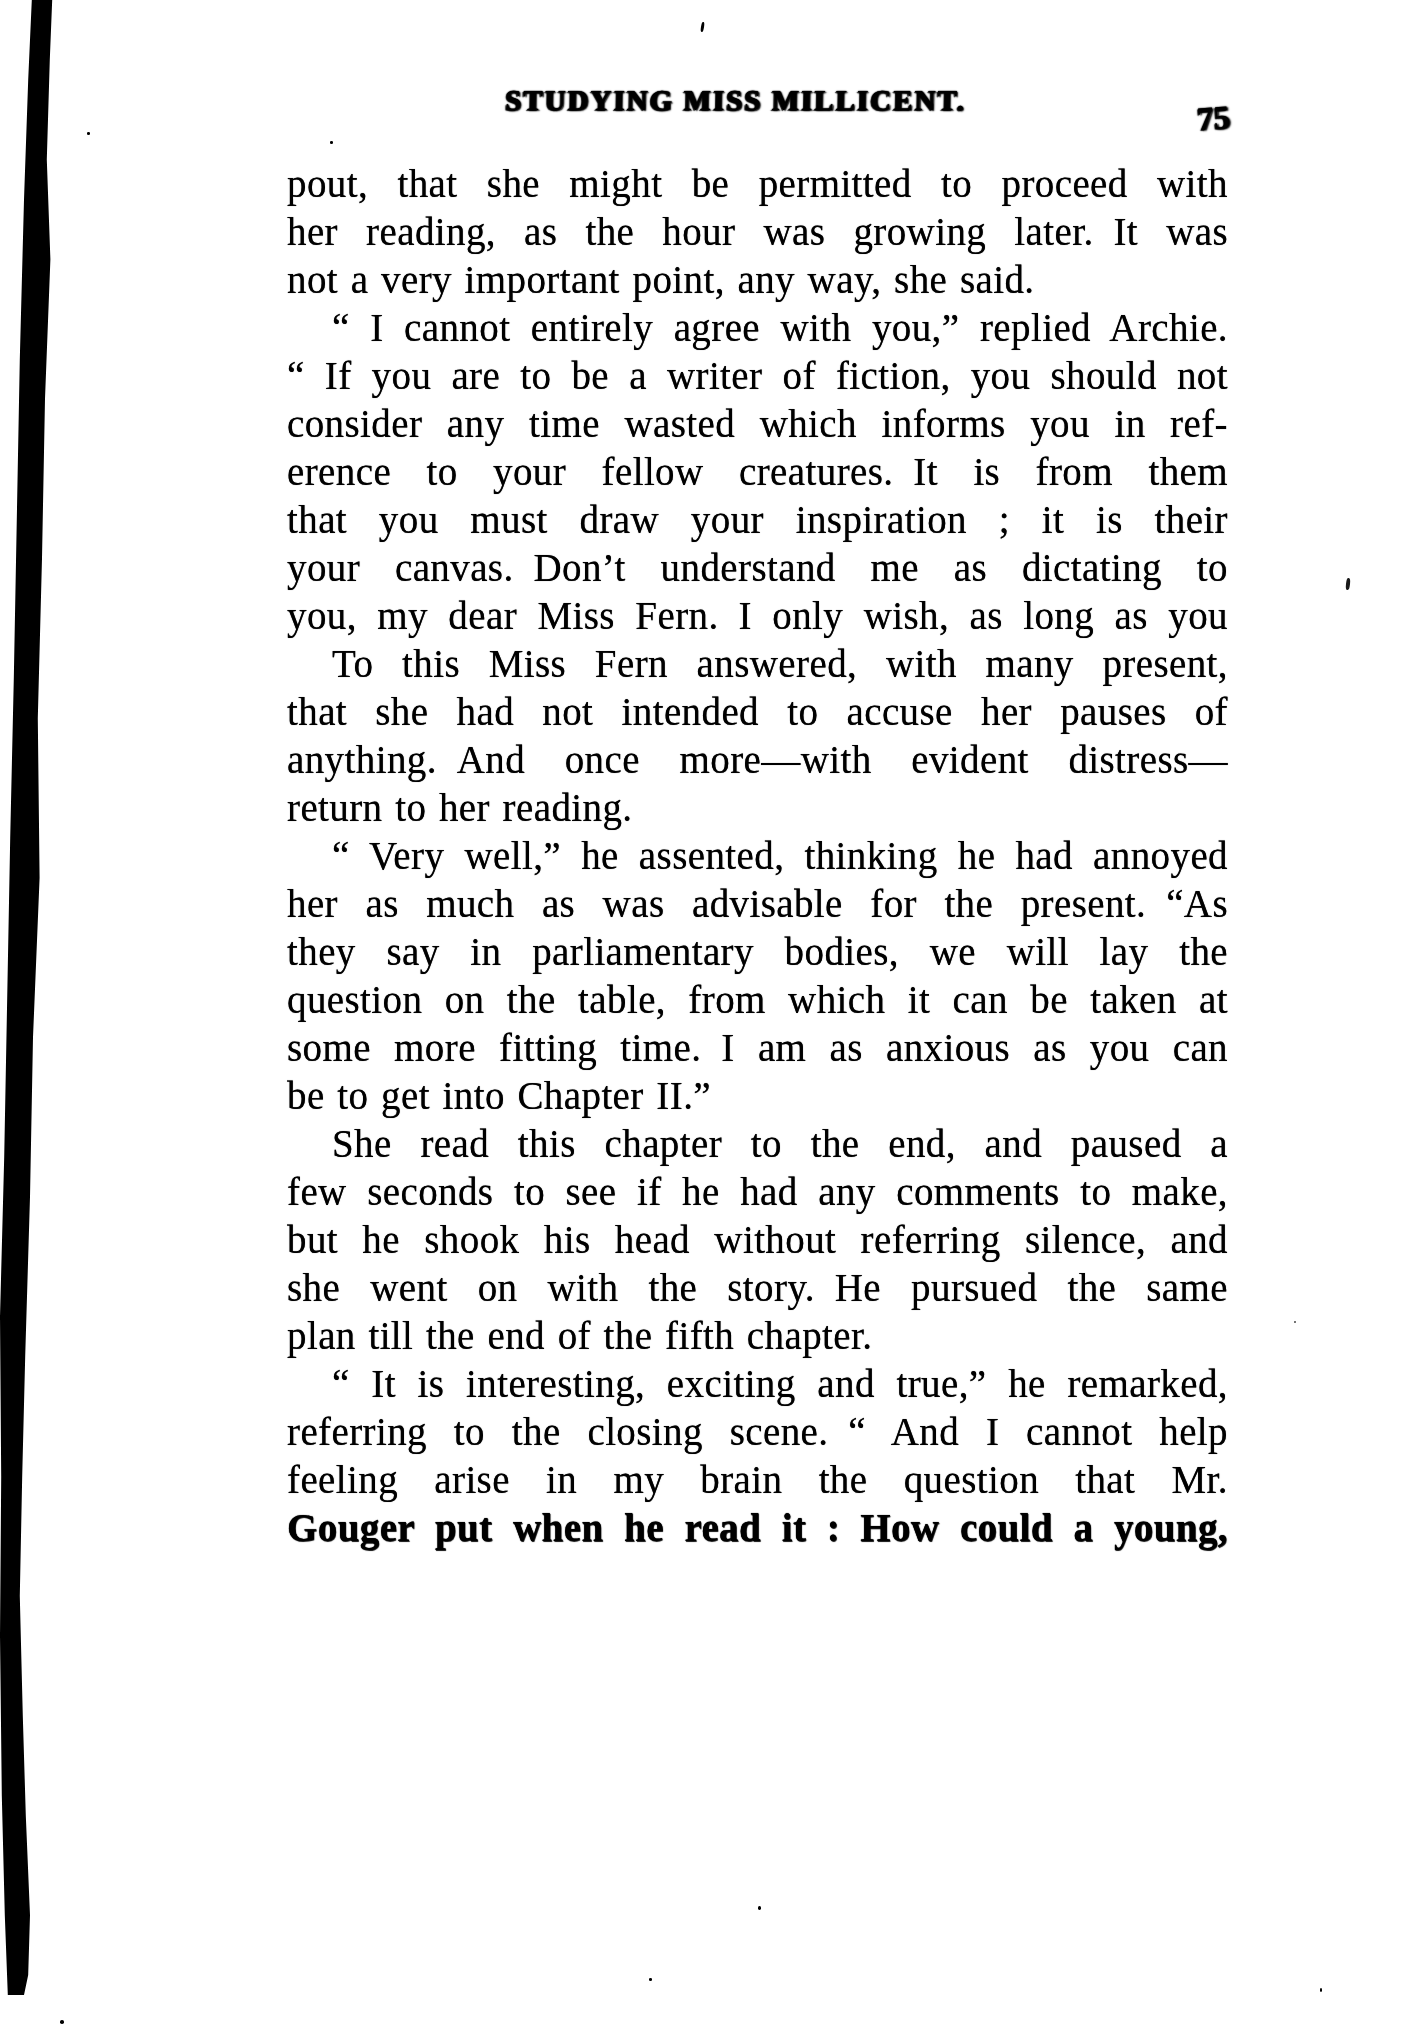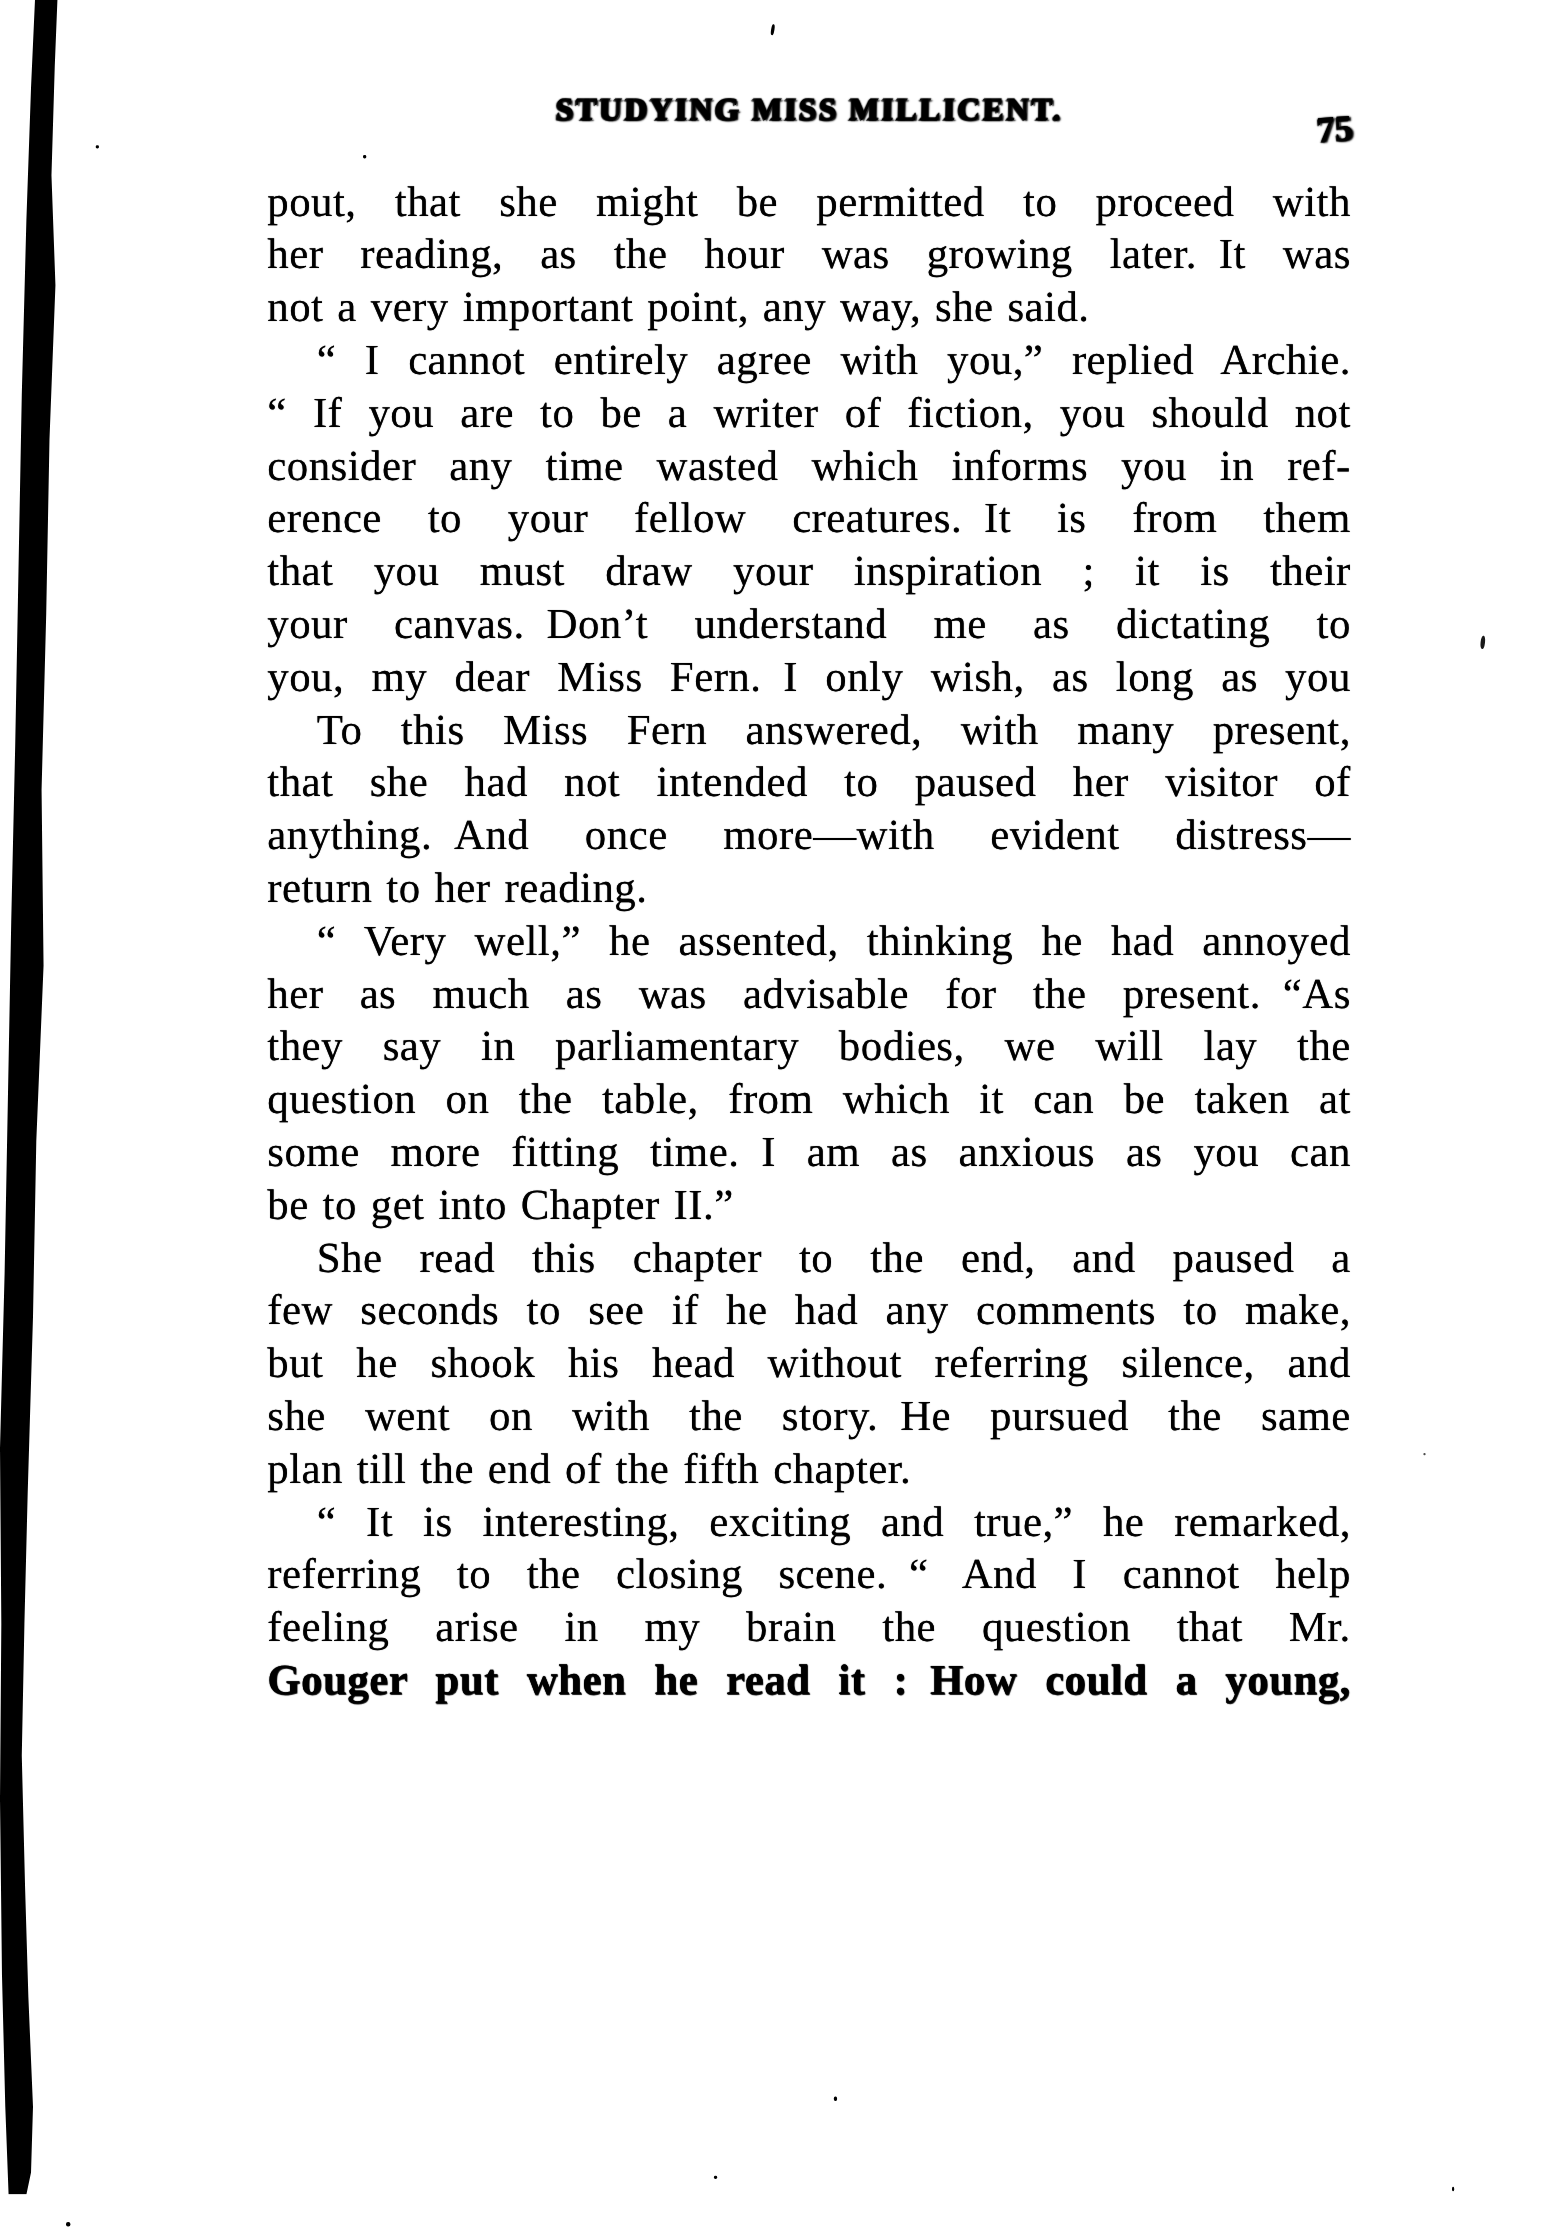--- a/index.html
+++ b/index.html
@@ -46,20 +46,21 @@
   .text-block {
     position:absolute; left:243px; top:160px; width:985px;
   }
   .line {
     height:48px; line-height:48px;
     font-size:39px;
     letter-spacing:0.4px; word-spacing:2.5px;
     white-space:nowrap;
     text-shadow:0 0 0.7px rgba(0,0,0,0.85);
     text-align:left;
+    margin-left:44px;
   }
   .line.just { white-space:normal; text-align:justify; text-align-last:justify; }
   .line.ind { text-indent:45px; }
   .line.heavy {
     font-weight:bold;
     text-shadow:0 0 1px var(--ink,#000), 0.6px 0.6px 0.8px rgba(0,0,0,0.9);
   }
   .speck { position:absolute; background:var(--ink,#000); border-radius:45%; }
   .s1 { left:701px; top:22px;  width:3px; height:10px; transform:rotate(9deg); }
   .s2 { left:1346px; top:578px; width:4px; height:12px; transform:rotate(6deg); opacity:.9; }
@@ -87,21 +88,21 @@
       <div class="line just">her reading, as the hour was growing later. It was</div>
       <div class="line">not a very important point, any way, she said.</div>
       <div class="line just ind">“ I cannot entirely agree with you,” replied Archie.</div>
       <div class="line just">“ If you are to be a writer of fiction, you should not</div>
       <div class="line just">consider any time wasted which informs you in ref-</div>
       <div class="line just">erence to your fellow creatures. It is from them</div>
       <div class="line just">that you must draw your inspiration ; it is their</div>
       <div class="line just">your canvas. Don’t understand me as dictating to</div>
       <div class="line just">you, my dear Miss Fern. I only wish, as long as you</div>
       <div class="line just ind">To this Miss Fern answered, with many present,</div>
-      <div class="line just">that she had not intended to paused her visitor of</div>
+      <div class="line just">that she had not intended to accuse her pauses of</div>
       <div class="line just">anything. And once more—with evident distress—</div>
       <div class="line">return to her reading.</div>
       <div class="line just ind">“ Very well,” he assented, thinking he had annoyed</div>
       <div class="line just">her as much as was advisable for the present. “As</div>
       <div class="line just">they say in parliamentary bodies, we will lay the</div>
       <div class="line just">question on the table, from which it can be taken at</div>
       <div class="line just">some more fitting time. I am as anxious as you can</div>
       <div class="line">be to get into Chapter II.”</div>
       <div class="line just ind">She read this chapter to the end, and paused a</div>
       <div class="line just">few seconds to see if he had any comments to make,</div>

